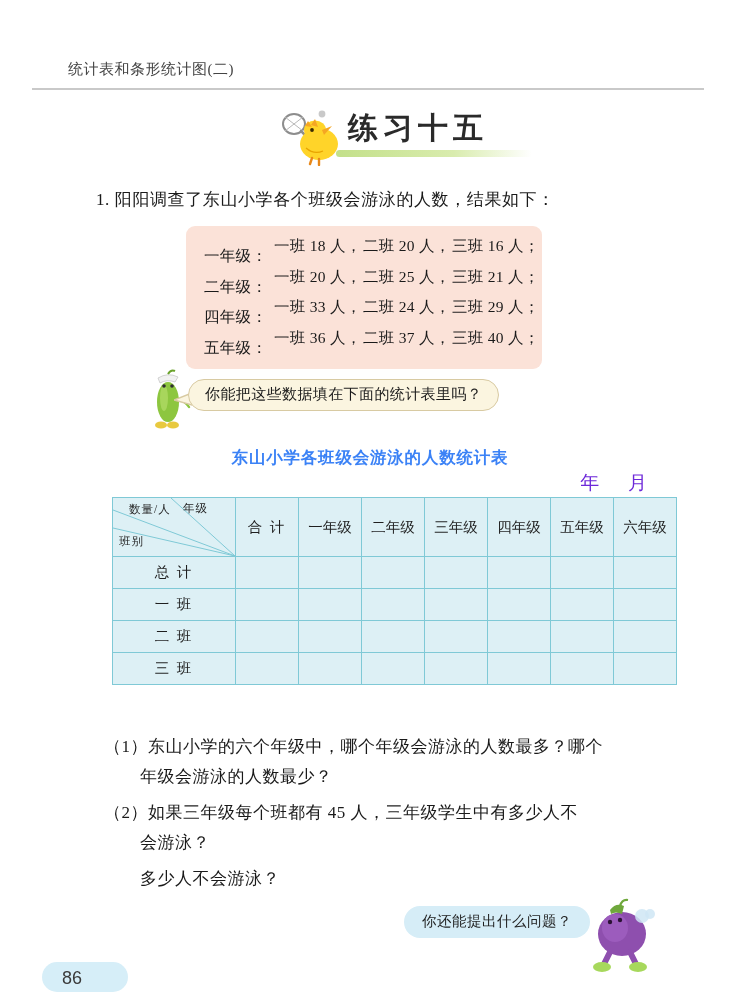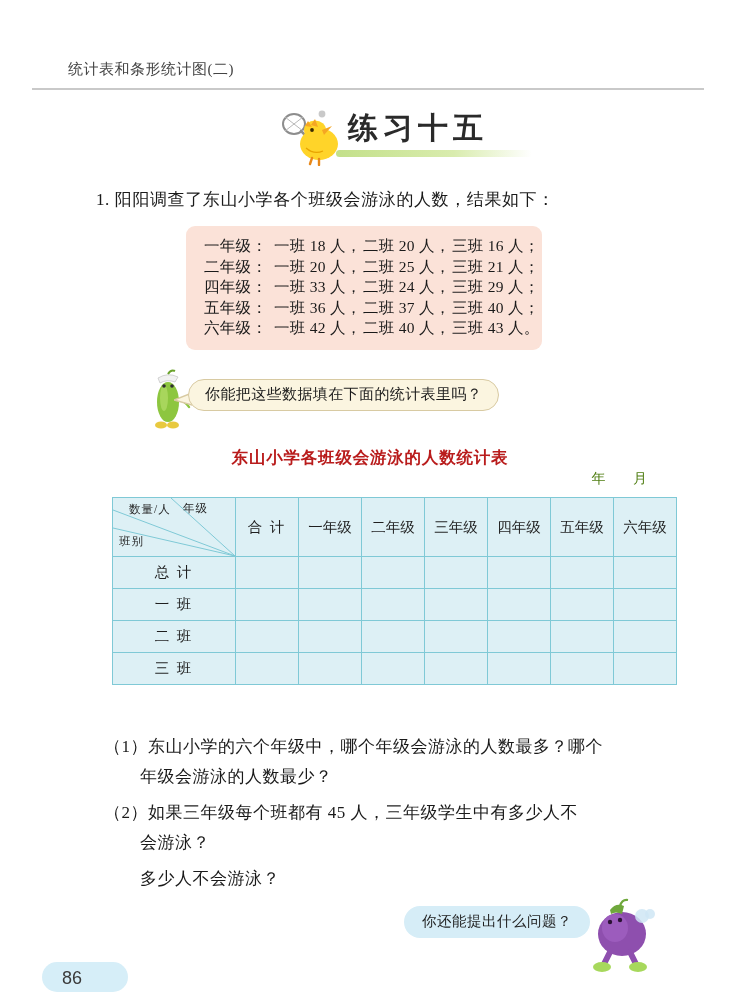--- a/index.html
+++ b/index.html
@@ -95,21 +95,21 @@
     border-radius: 9px;
   }
   .data-row {
     display: flex;
     font-size: 15.5px;
     line-height: 20.6px;
     letter-spacing: 0.3px;
     padding-left: 18px;
     white-space: nowrap;
   }
-  .data-row .grade { width: 70px; flex: none; }
+  .data-row .grade { width: 70px; flex: none; margin-top: 10px; }
   .data-row .seg { width: 89px; flex: none; }
   .data-row .seg.last { width: auto; text-align: center; }
 
   
   .bubble-1 {
     position: absolute;
     left: 188px;
     top: 379px;
     padding: 5px 16px 6px 16px;
     background: #fbf5e0;
@@ -131,30 +131,30 @@
   
   .table-caption {
     position: absolute;
     left: 0;
     top: 447px;
     width: 740px;
     text-align: center;
     font-size: 16.5px;
     font-weight: bold;
     letter-spacing: 0.8px;
-    color: #b91c1c;
+    color: #3b82f6;
     font-family: "Liberation Sans", sans-serif;
   }
   .table-date {
     position: absolute;
     right: 92px;
     top: 470px;
-    font-size: 14px;
+    font-size: 19px;
     letter-spacing: 1px;
-    color: #4d7c0f;
+    color: #6d28d9;
   }
   .table-date span { margin-left: 22px; }
 
   
   .stat-table {
     position: absolute;
     left: 112px;
     top: 497px;
     border-collapse: collapse;
     table-layout: fixed;
@@ -297,26 +297,20 @@
     <span class="seg">一班 33 人，</span>
     <span class="seg">二班 24 人，</span>
     <span class="seg last">三班 29 人；</span>
   </div>
   <div class="data-row">
     <span class="grade">五年级：</span>
     <span class="seg">一班 36 人，</span>
     <span class="seg">二班 37 人，</span>
     <span class="seg last">三班 40 人；</span>
   </div>
-  <div class="data-row">
-    <span class="grade">六年级：</span>
-    <span class="seg">一班 42 人，</span>
-    <span class="seg">二班 40 人，</span>
-    <span class="seg last">三班 43 人。</span>
-  </div>
 </div>
 
 <svg class="pepper" viewBox="0 0 44 62">
   <path d="M10 10 q10 -6 20 -1 l-3 5 q-8 -3 -15 1 Z" fill="#f2f2f2" stroke="#c8c8c8" stroke-width="0.8"></path>
   <ellipse cx="20" cy="34" rx="11" ry="20" fill="#8dc63f"></ellipse>
   <ellipse cx="16" cy="30" rx="4" ry="13" fill="#a8d65c"></ellipse>
   <circle cx="16" cy="18" r="1.8" fill="#2f2f2f"></circle>
   <circle cx="24" cy="18" r="1.8" fill="#2f2f2f"></circle>
   <path d="M20 6 q3 -5 7 -3" stroke="#6aa22b" stroke-width="2" fill="none"></path>
   <path d="M29 30 q9 4 12 9" stroke="#8dc63f" stroke-width="2.4" fill="none" stroke-linecap="round"></path>

